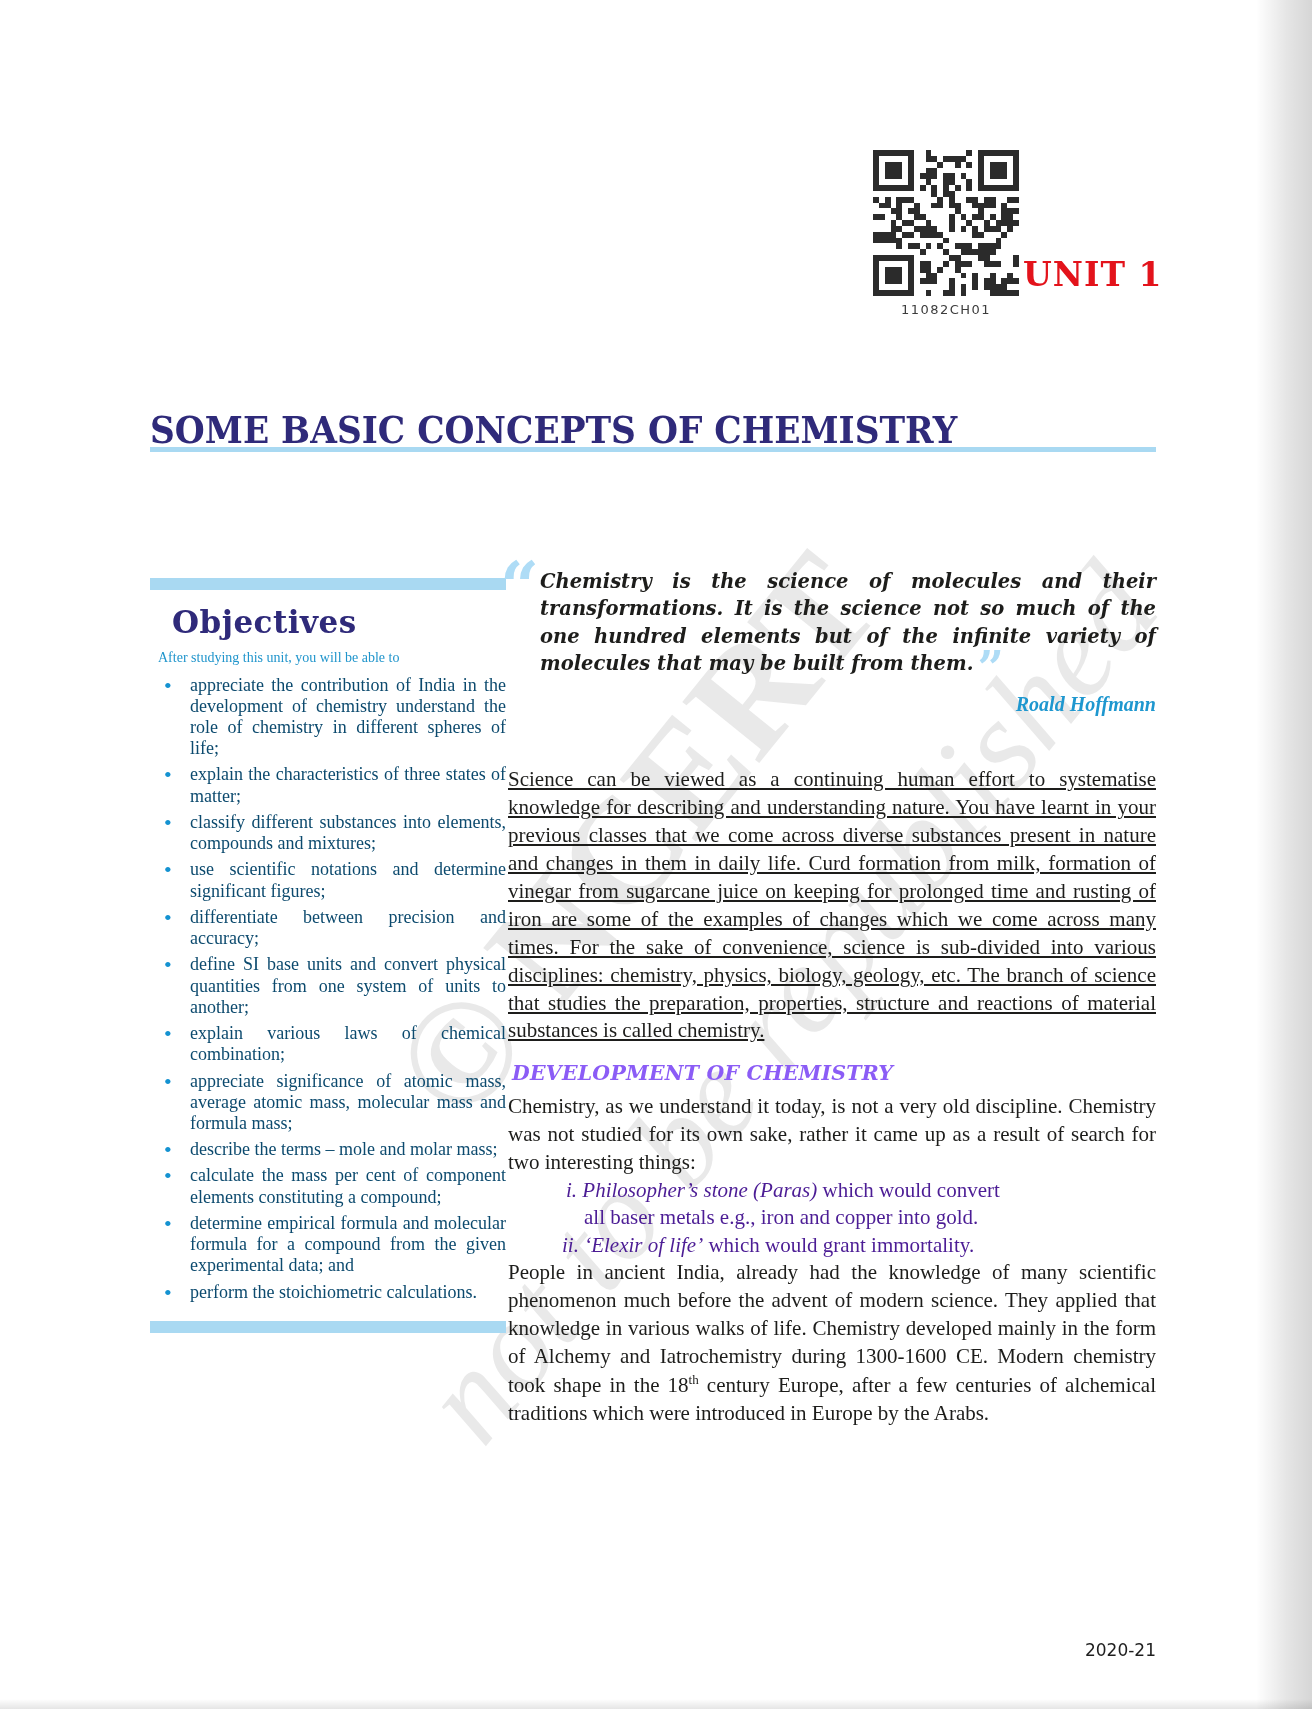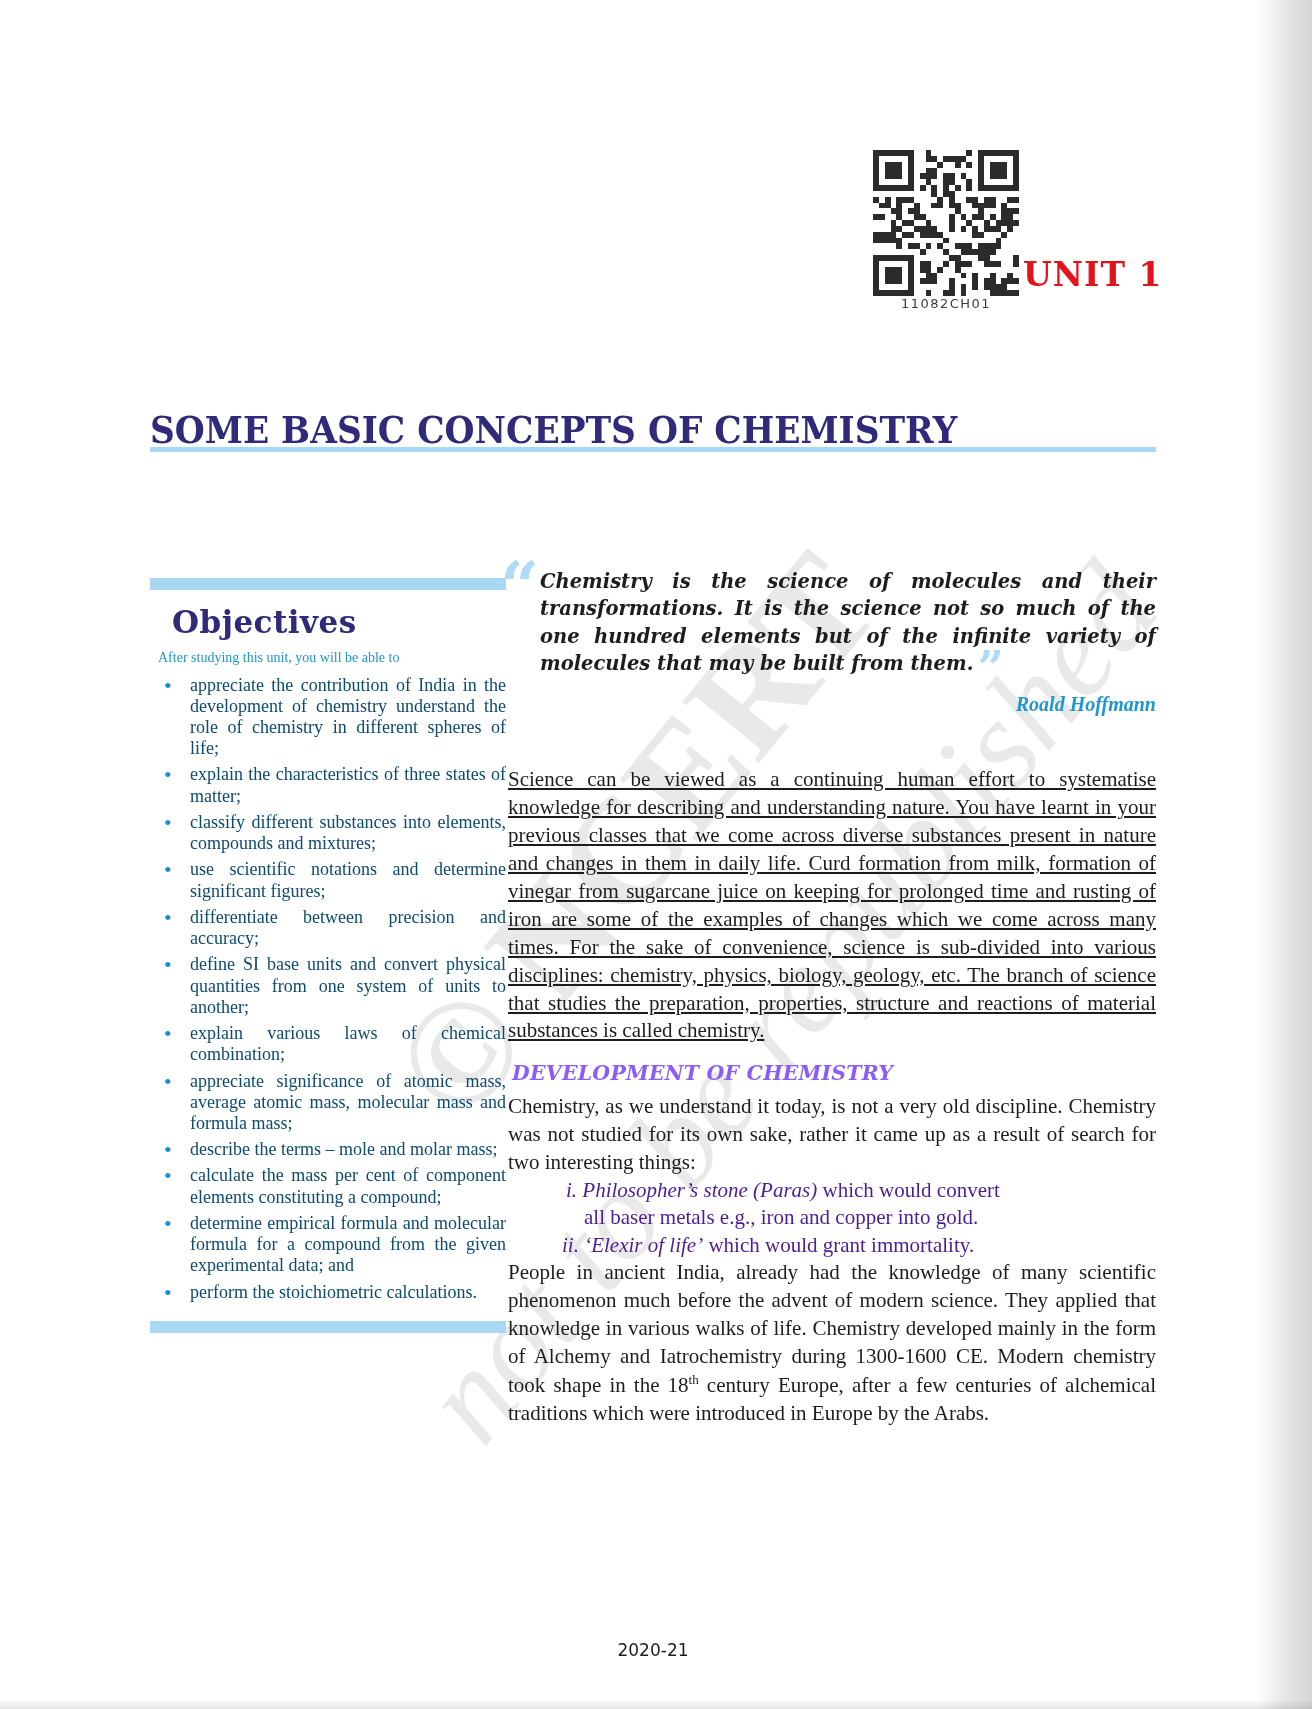--- a/index.html
+++ b/index.html
@@ -24,21 +24,21 @@
     position:absolute; white-space:nowrap; color:rgba(40,40,40,0.10);
     transform:rotate(-51deg); font-family:"Liberation Serif", serif;
     pointer-events:none; user-select:none;
   }
   .wm1 { left:300px; top:750px; font-size:150px; font-weight:bold; }
   .wm2 { left:250px; top:930px; font-size:128px; font-style:italic; }
 
   
   .qr-block { position:absolute; left:873px; top:150px; width:146px; text-align:center; }
   .qr-block svg { width:146px; height:146px; shape-rendering:crispEdges; display:block; }
-  .qr-caption { font-family:"DejaVu Sans", sans-serif; font-size:13px; letter-spacing:1.5px; color:#3c3c3c; }
+  .qr-caption { margin-top:6px; font-family:"DejaVu Sans", sans-serif; font-size:13px; letter-spacing:1.5px; color:#3c3c3c; }
   .unit-label {
     position:absolute; left:1023px; top:255px;
     font-family:"DejaVu Serif", serif; font-weight:bold; font-size:33px;
     color:#e3131b; letter-spacing:1px;
   }
 
   
   .chapter-title {
     position:absolute; left:150px; top:383px; width:1060px;
     font-family:"DejaVu Serif", serif; font-weight:bold; font-size:37px;
@@ -94,21 +94,21 @@
     font-size:20.5px; color:#8b5cf6; letter-spacing:0.2px;font-style:italic;
   }
   .list-item { margin:0; font-size:21px; line-height:1.3; color:#4c1d95; }
   .item-i  { padding-left:58px; }
   .item-i .cont-indent { display:block; padding-left:18px; }
   .item-ii { padding-left:54px; }
   .it { font-style:italic; }
   sup { font-size:0.62em; }
 
   .footer {
-    position:absolute; left:150px; top:1640px; width:1006px; text-align:center;
+    position:absolute; left:150px; top:1640px; width:1006px; text-align:right;
     font-family:"DejaVu Sans", sans-serif; font-size:17px; color:#1e1e1e;
   }
 </style>
 </head>
 <body>
 
 <div class="page">
 
   <div class="wm wm1">© NCERT</div>
   <div class="wm wm2">not to be republished</div>

